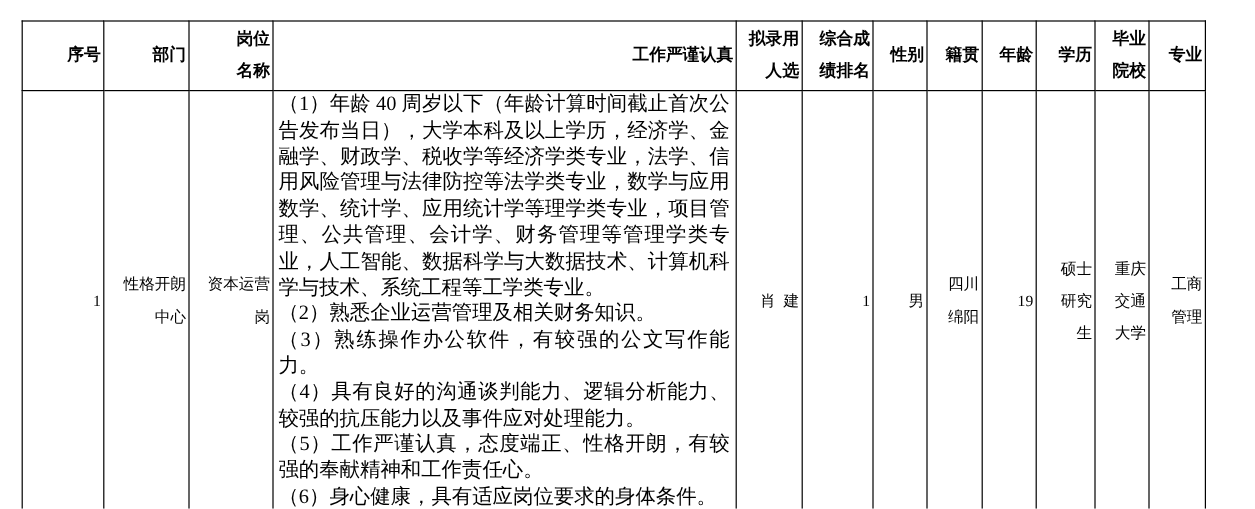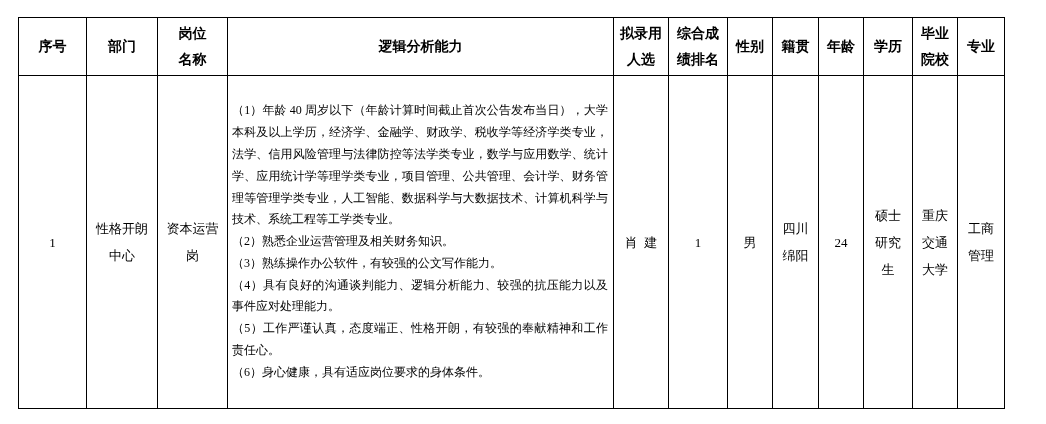--- a/index.html
+++ b/index.html
@@ -23,21 +23,21 @@
     left: 18px;
     top: 17px;
     width: 986px;
     border-collapse: collapse;
     table-layout: fixed;
   }
   table.recruit th,
   table.recruit td {
     border: 1px solid #000000;
     padding: 0 2px;
-    text-align: center;
+    text-align: right;
     vertical-align: middle;
     white-space: pre-wrap;
     overflow: hidden;
   }
   table.recruit thead tr {
     height: 58px;
   }
   table.recruit tbody tr {
     height: 333px;
   }
@@ -46,21 +46,21 @@
     font-size: 14px;
     line-height: 26px;
   }
   table.recruit td {
     font-weight: normal;
     font-size: 13px;
     line-height: 27px;
   }
   table.recruit td.req-cell {
     text-align: justify;
-    font-size: 12px;
+    font-size: 17px;
     line-height: 21.8px;
     padding: 0 5px 0 4px;
   }
 </style>
 </head>
 <body>
 
 <div class="page">
   <table class="recruit">
     <colgroup>
@@ -76,21 +76,21 @@
       <col style="width:49px">
       <col style="width:45px">
       <col style="width:47px">
     </colgroup>
     <thead>
       <tr>
         <th>序号</th>
         <th>部门</th>
         <th>岗位
 名称</th>
-        <th>逻辑分析能力</th>
+        <th>工作严谨认真</th>
         <th>拟录用
 人选</th>
         <th>综合成
 绩排名</th>
         <th>性别</th>
         <th>籍贯</th>
         <th>年龄</th>
         <th>学历</th>
         <th>毕业
 院校</th>
@@ -108,21 +108,21 @@
 （2）熟悉企业运营管理及相关财务知识。
 （3）熟练操作办公软件，有较强的公文写作能力。
 （4）具有良好的沟通谈判能力、逻辑分析能力、较强的抗压能力以及事件应对处理能力。
 （5）工作严谨认真，态度端正、性格开朗，有较强的奉献精神和工作责任心。
 （6）身心健康，具有适应岗位要求的身体条件。</td>
         <td>肖  建</td>
         <td>1</td>
         <td>男</td>
         <td>四川
 绵阳</td>
-        <td>24</td>
+        <td>19</td>
         <td>硕士
 研究
 生</td>
         <td>重庆
 交通
 大学</td>
         <td>工商
 管理</td>
       </tr>
     </tbody>

